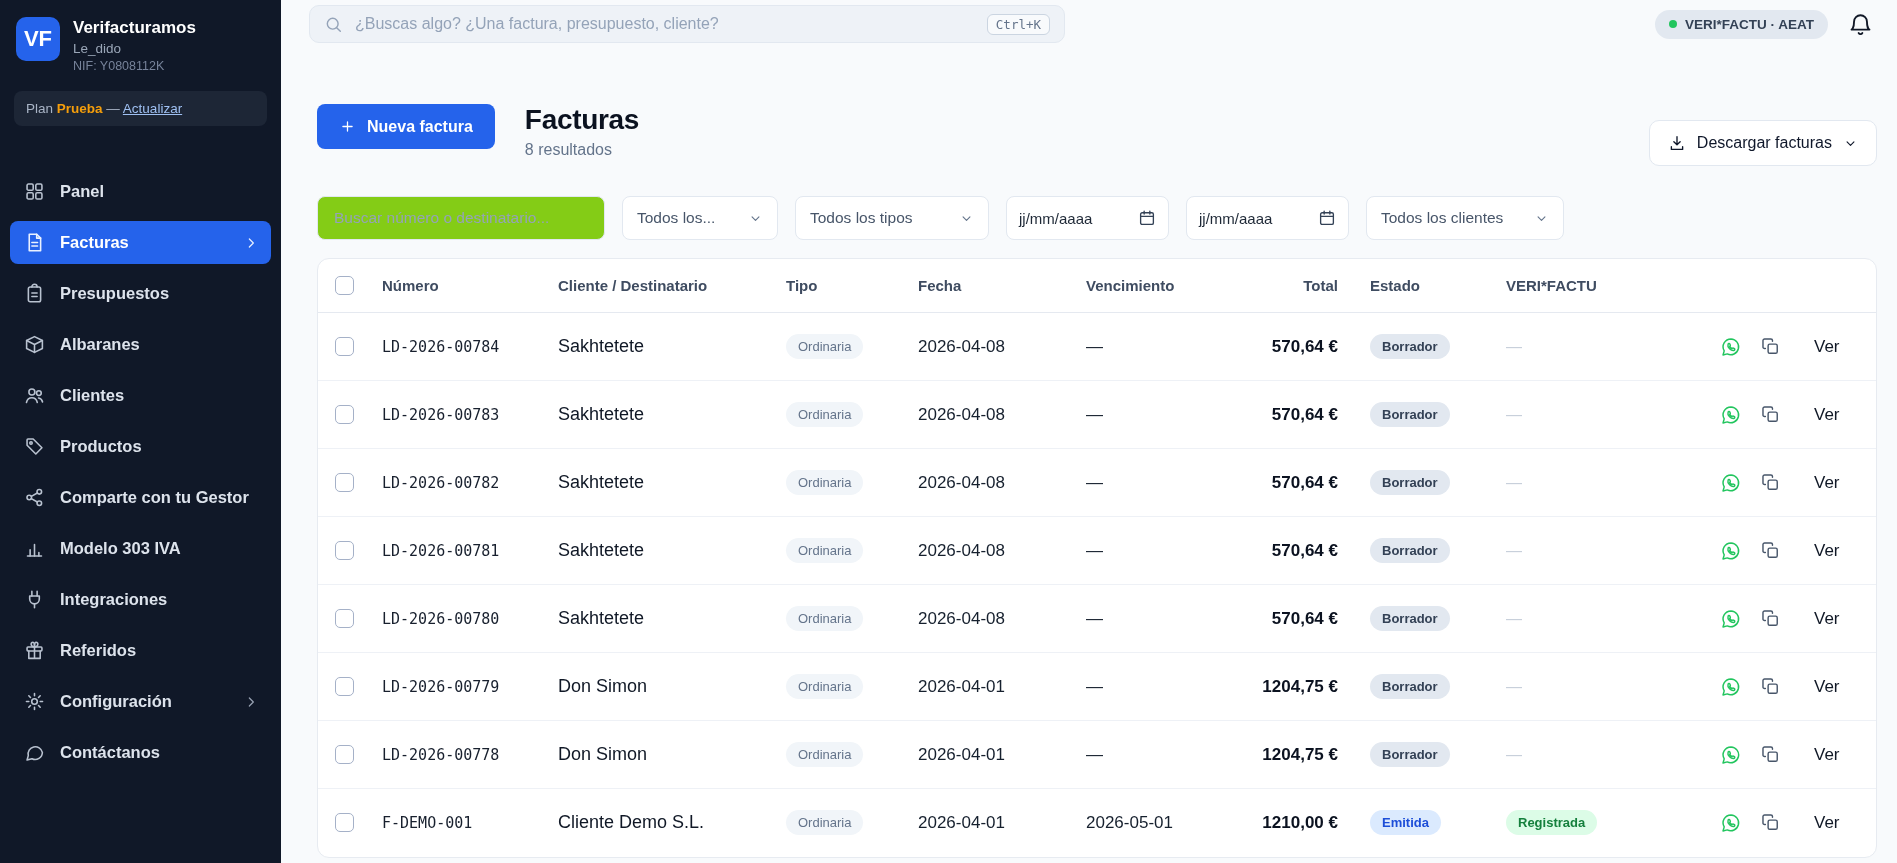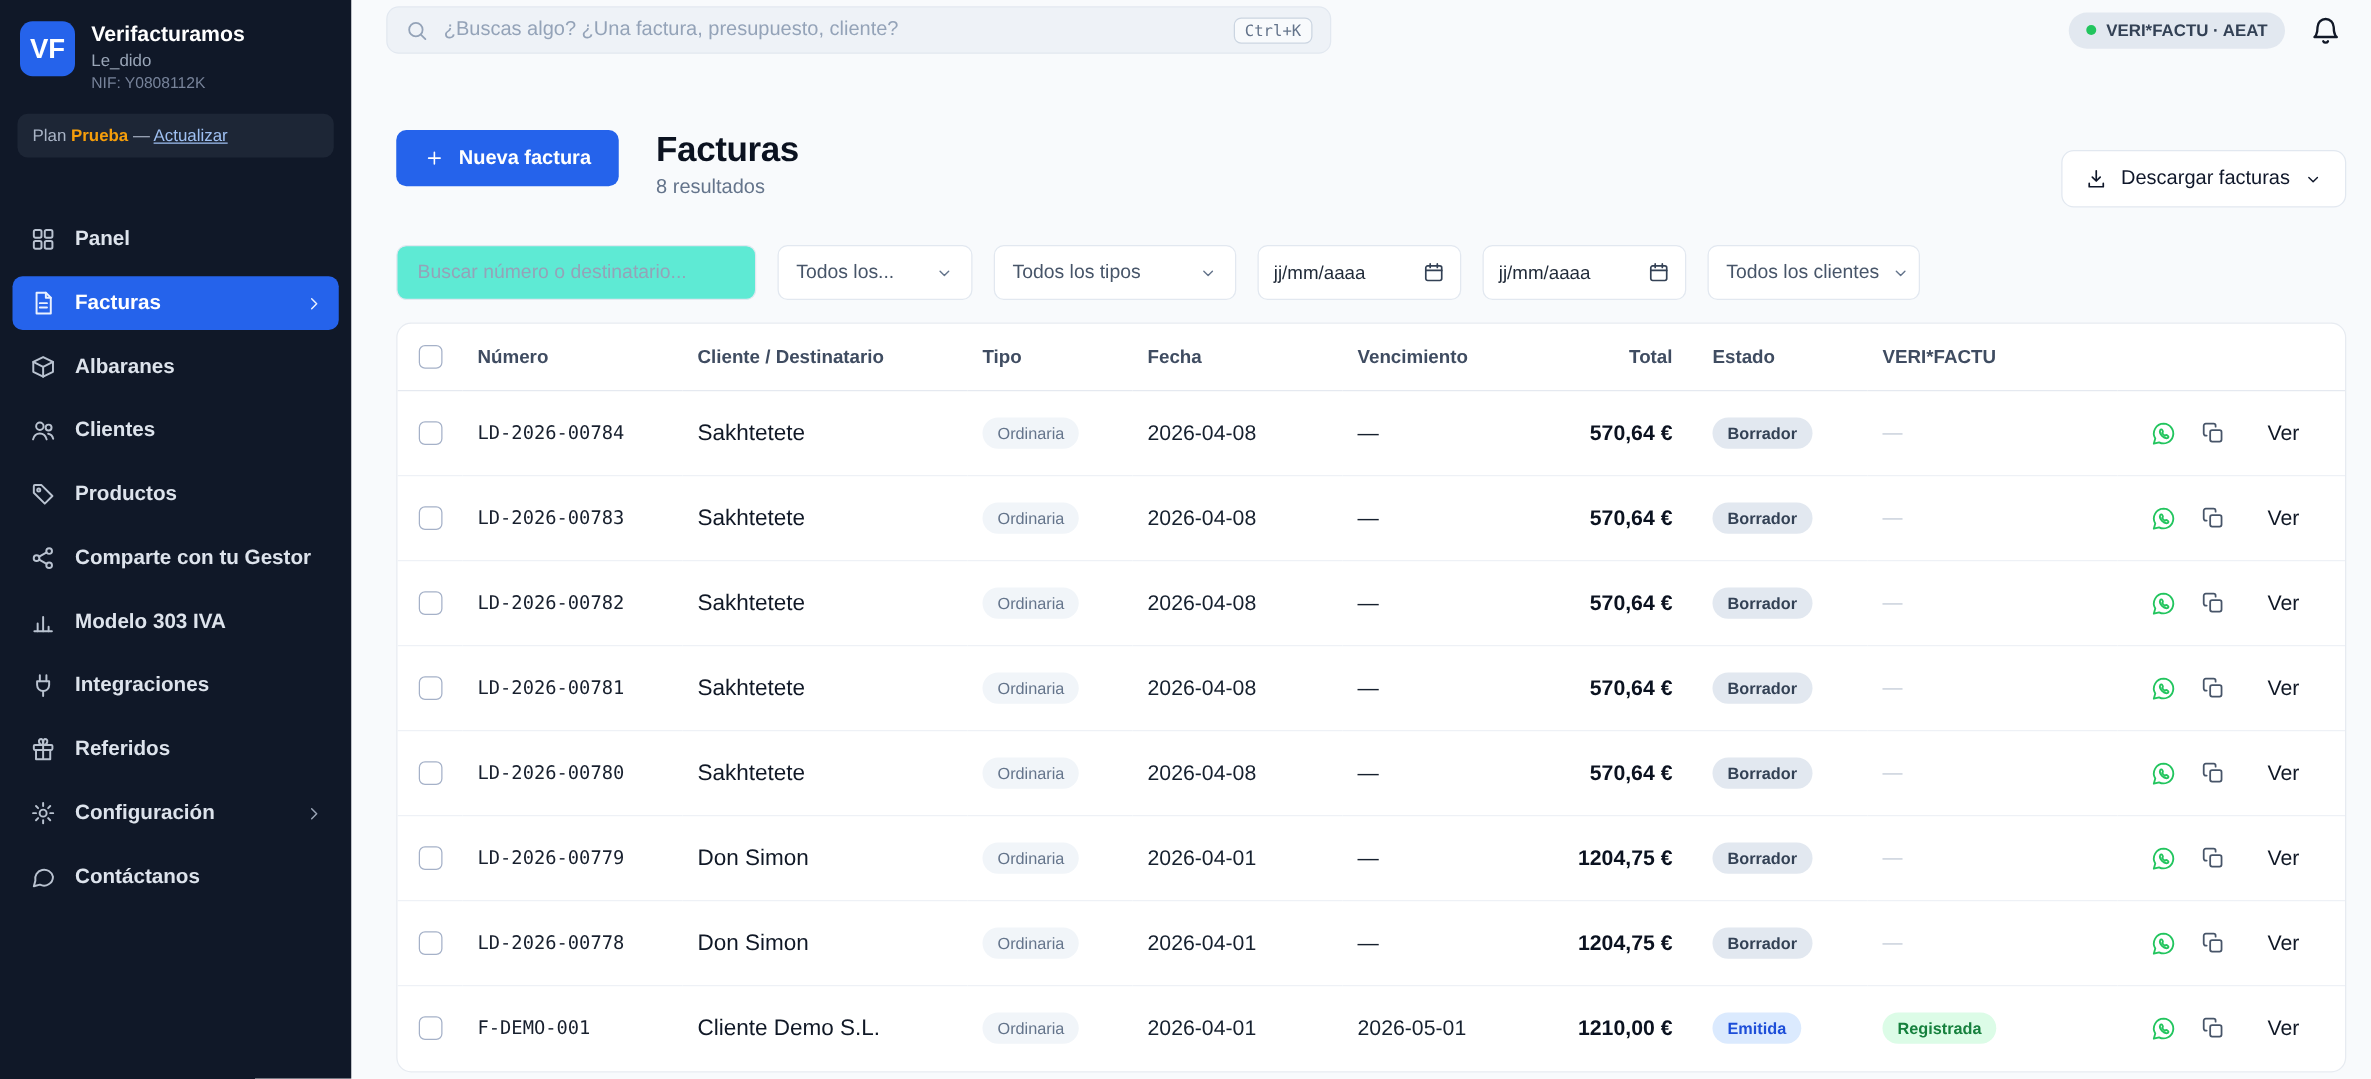--- a/index.html
+++ b/index.html
@@ -55,26 +55,26 @@
   .page-head { display:flex; align-items:flex-start; gap:30px; }
   .btn-primary { display:flex; align-items:center; gap:11px; background:#2563eb; color:#fff; border:0; border-radius:8px; padding:0 22px; height:45px; font-size:16px; font-weight:600; font-family:inherit; cursor:pointer; }
   .btn-primary svg { width:17px; height:17px; }
   .title-block h1 { margin:0; font-size:28px; font-weight:700; letter-spacing:-0.3px; color:#0b1220; }
   .results { margin-top:5px; font-size:16px; color:#64748b; }
   .btn-outline { margin-left:auto; display:flex; align-items:center; gap:11px; background:#fff; border:1px solid #e2e8f0; border-radius:10px; padding:0 18px; height:46px; font-size:16px; font-weight:500; color:#0f172a; font-family:inherit; cursor:pointer;margin-top:16px; }
   .btn-outline svg { width:18px; height:18px; }
   .btn-outline .chev svg { width:15px; height:15px; }
 
   .filters { display:flex; gap:17px; margin-top:30px; }
-  .f-search { width:288px; height:44px; border:1px solid #e2e8f0; border-radius:8px; background:#5eead4; padding:0 16px; font-size:15.5px; font-family:inherit; color:#334155; outline:none; }
+  .f-search { width:288px; height:44px; border:1px solid #e2e8f0; border-radius:8px; background:#84cc16; padding:0 16px; font-size:15.5px; font-family:inherit; color:#334155; outline:none; }
   .f-search::placeholder { color:#94a3b8; }
   .f-select, .f-date { display:flex; align-items:center; justify-content:space-between; gap:10px; height:44px; border:1px solid #e2e8f0; border-radius:8px; background:#fff; padding:0 14px; font-size:15.5px; color:#475569; cursor:pointer; white-space:nowrap; overflow:hidden; }
   .f-select .icx { color:#64748b; }
   .f-select svg { width:15px; height:15px; }
-  .f-status { width:156px; } .f-type { width:194px; } .f-client { width:170px; }
+  .f-status { width:156px; } .f-type { width:194px; } .f-client { width:198px; }
   .f-date { width:163px; color:#1f2937; font-size:15px; padding:0 12px;gap:12px; }
   .f-date .icx { color:#334155; }
   .f-date svg { width:18px; height:18px; }
 
   .table-card { margin-top:18px; background:#fff; border:1px solid #e7ebf1; border-radius:12px; overflow:hidden; }
   table { width:100%; border-collapse:collapse; table-layout:fixed; }
   th { font-size:15px; font-weight:700; color:#3f4c61; text-align:left; padding:17px 12px; border-bottom:1px solid #e5e9f0; }
   td { padding:0 12px; height:68px; border-bottom:1px solid #eef1f6; vertical-align:middle; }
   tbody tr:last-child td { border-bottom:0; }
   th:first-child, td:first-child { padding-left:17px; }
@@ -140,20 +140,31 @@
           </svg>
         </span>
     <span class="nav-label">Facturas</span>
     <span class="nav-chevron icx">
           <svg class="ic" viewBox="0 0 24 24">
             <path d="M9.5 6l6 6-6 6"></path>
           </svg>
         </span>
   </div>
 
+  <div class="nav-item">
+    <span class="nav-ic icx">
+          <svg class="ic" viewBox="0 0 24 24">
+            <rect x="5" y="4.5" width="14" height="17" rx="2"></rect>
+            <path d="M9 4.5a3 3 0 0 1 6 0"></path>
+            <path d="M9 11.5h6M9 15.5h6"></path>
+          </svg>
+        </span>
+    <span class="nav-label">Presupuestos</span>
+
+  </div>
 
   <div class="nav-item">
     <span class="nav-ic icx">
           <svg class="ic" viewBox="0 0 24 24">
             <path d="M21 7.5l-9-4.5-9 4.5v9l9 4.5 9-4.5z"></path>
             <path d="M3 7.5l9 4.5 9-4.5M12 12v9"></path>
           </svg>
         </span>
     <span class="nav-label">Albaranes</span>
 

